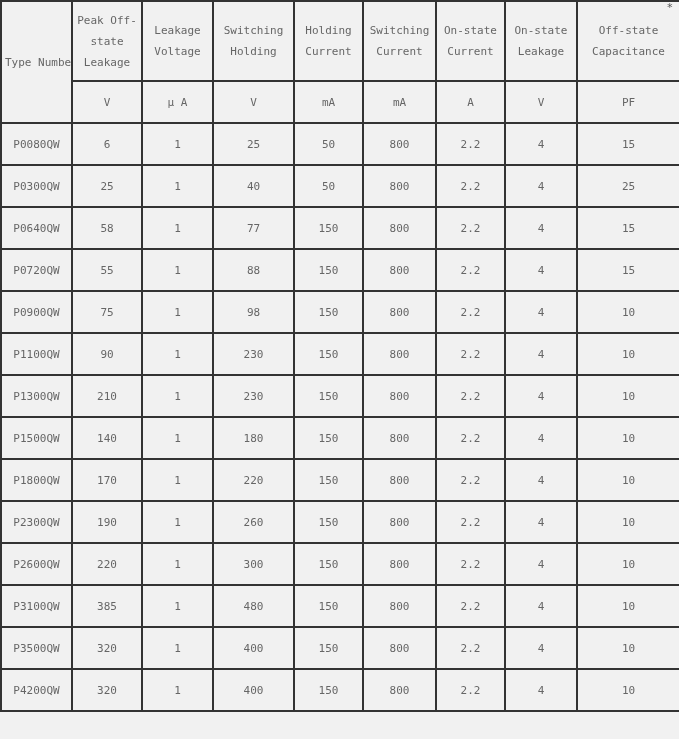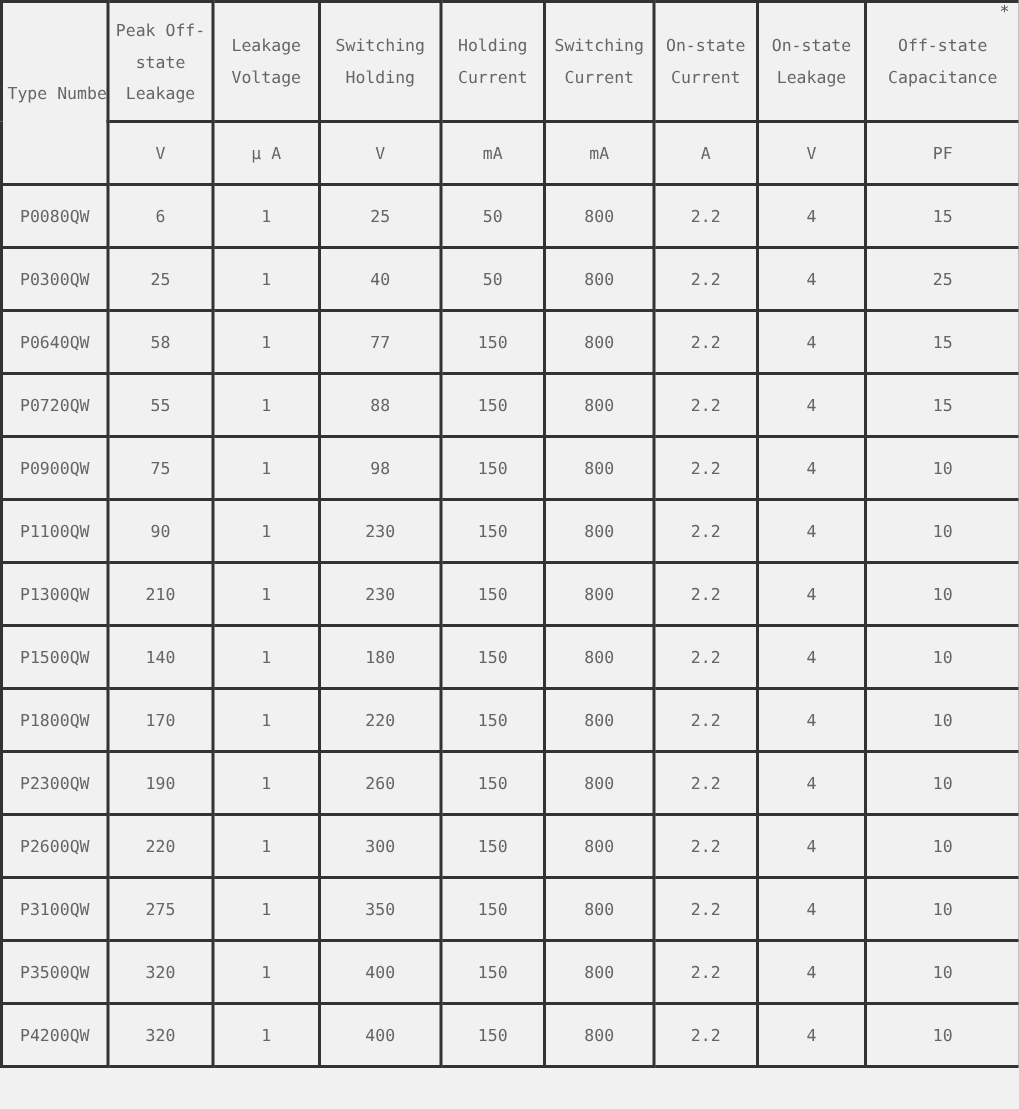--- a/index.html
+++ b/index.html
@@ -214,23 +214,23 @@
         <td>1</td>
         <td>300</td>
         <td>150</td>
         <td>800</td>
         <td>2.2</td>
         <td>4</td>
         <td>10</td>
       </tr>
       <tr>
         <td>P3100QW</td>
-        <td>275</td>
-        <td>1</td>
-        <td>350</td>
+        <td>385</td>
+        <td>1</td>
+        <td>480</td>
         <td>150</td>
         <td>800</td>
         <td>2.2</td>
         <td>4</td>
         <td>10</td>
       </tr>
       <tr>
         <td>P3500QW</td>
         <td>320</td>
         <td>1</td>

